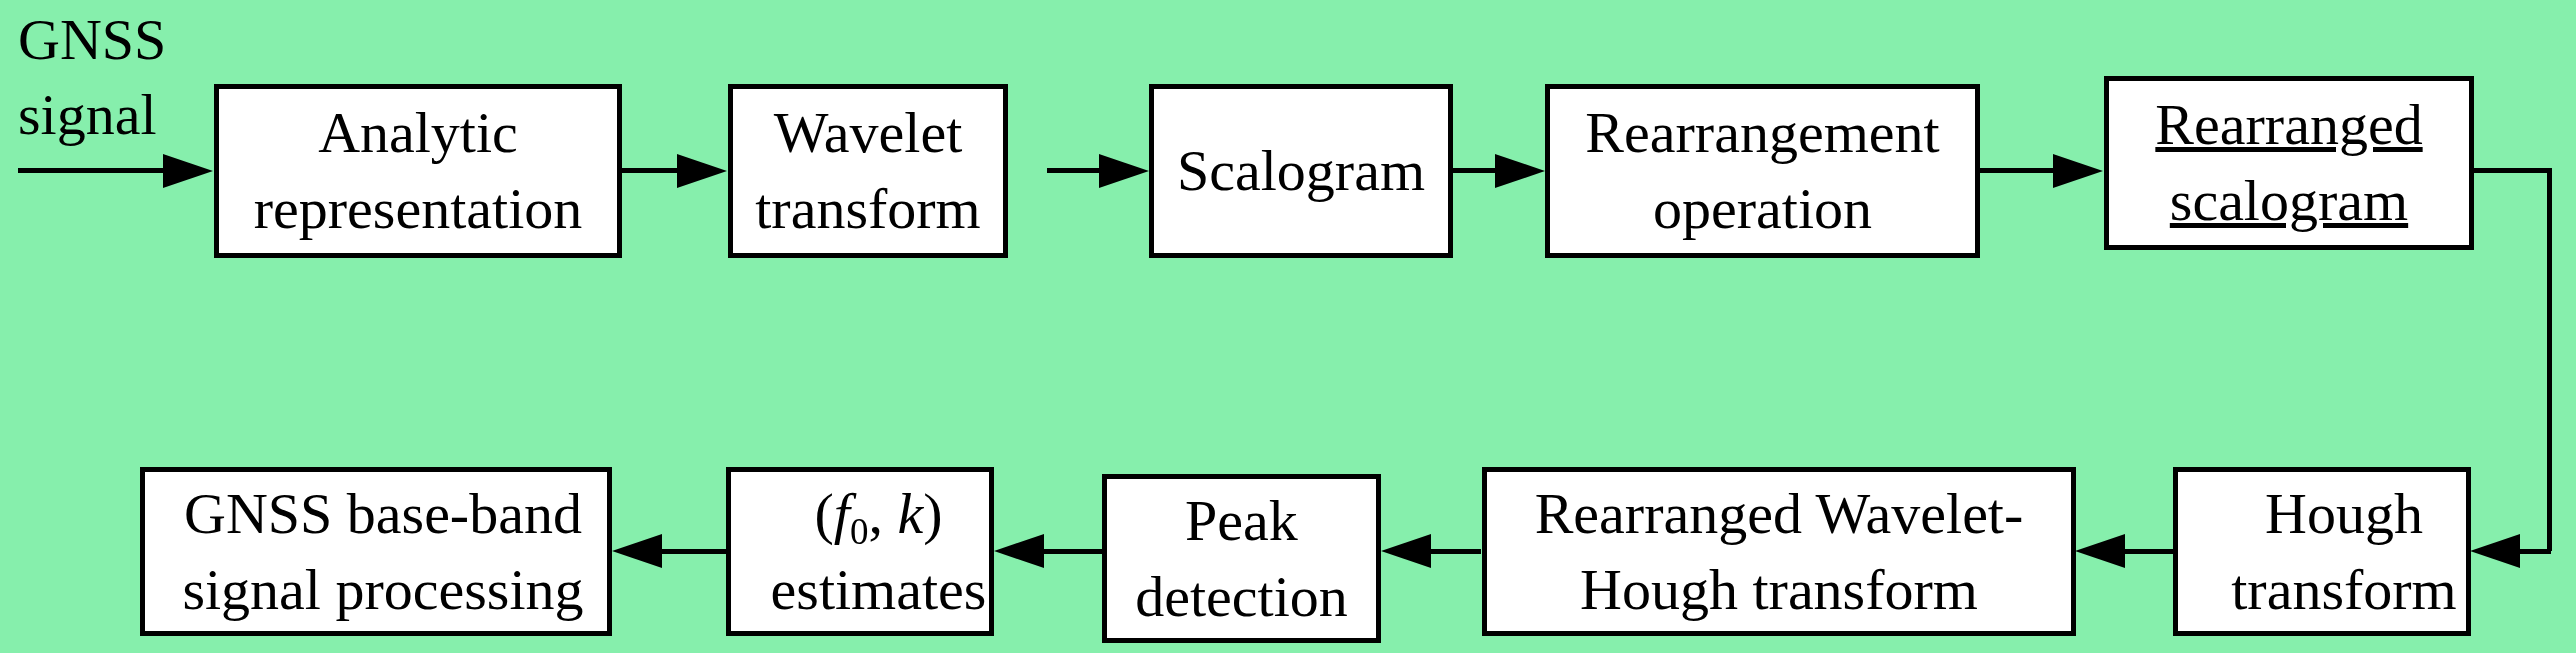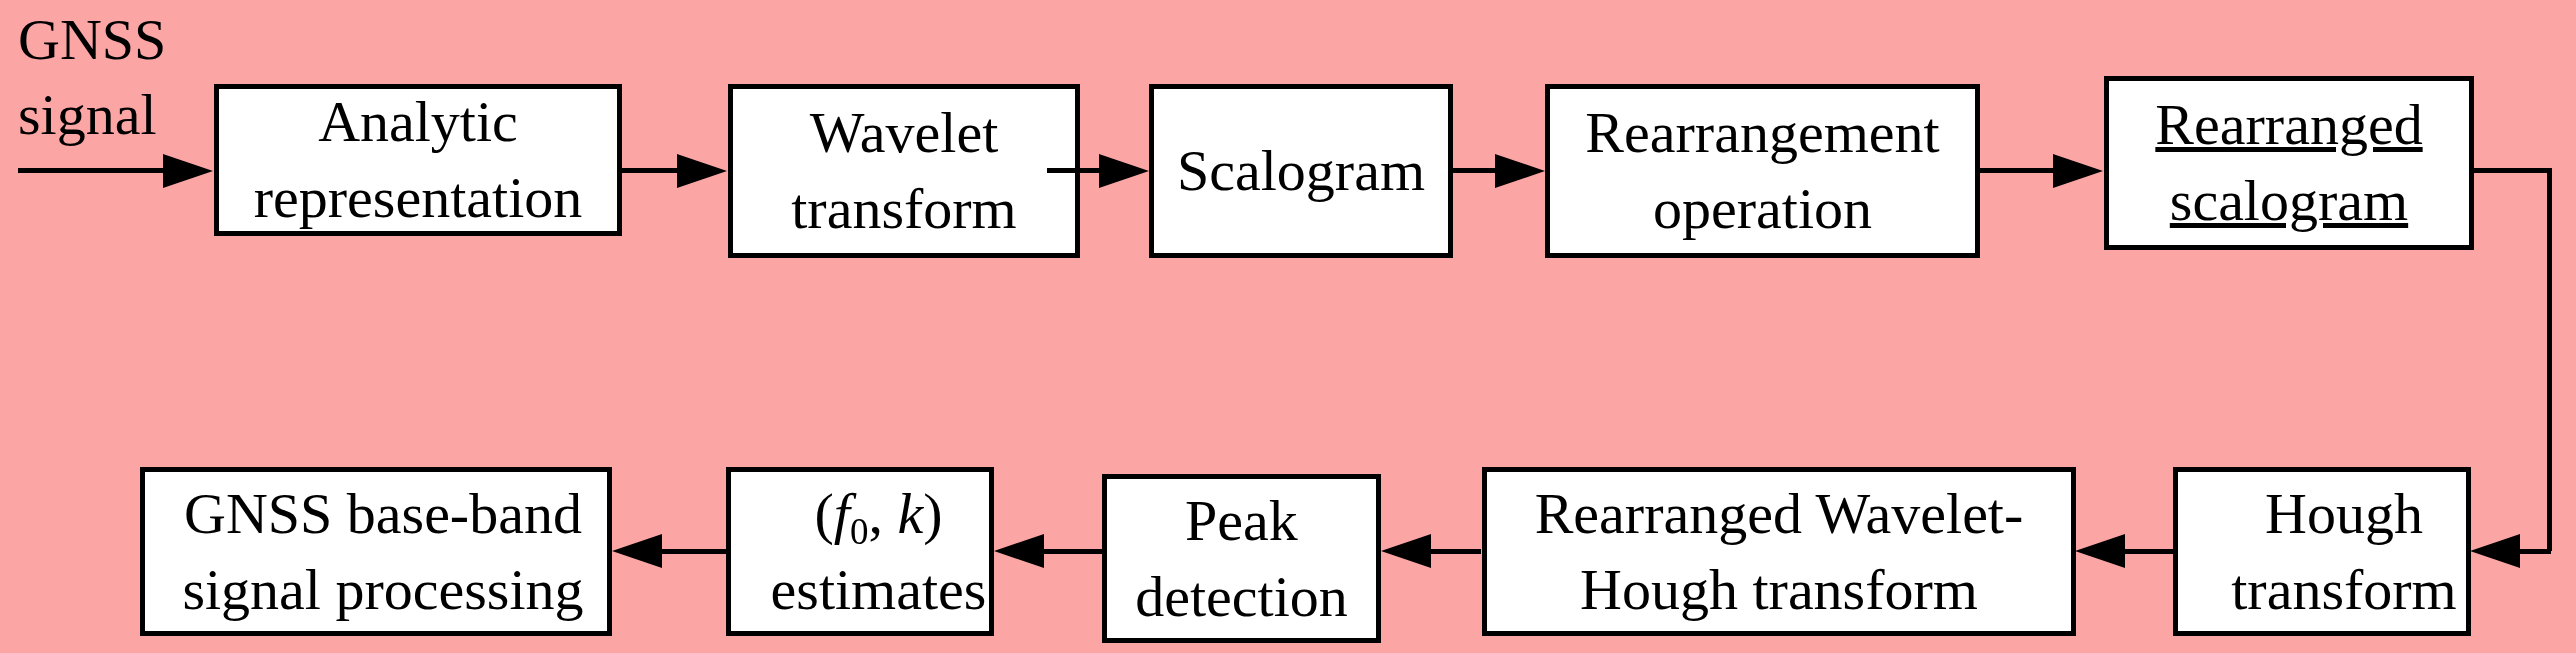--- a/index.html
+++ b/index.html
@@ -4,21 +4,21 @@
 <style>
   html, body {
     margin: 0;
     padding: 0;
     background: #ffffff;
   }
   #canvas {
     position: relative;
     width: 2576px;
     height: 654px;
-    background: #fca5a5;
+    background: #86efac;
     font-family: "Liberation Serif", serif;
     color: #000000;
     overflow: hidden;
   }
   .box {
     position: absolute;
     box-sizing: border-box;
     border: 5.7px solid #000000;
     background: #ffffff;
     display: flex;
@@ -85,26 +85,26 @@
   }
 </style>
 </head>
 <body>
 
 <div id="canvas">
 
   <div class="free-label" style="left:18px; top:1.6px;">GNSS
 signal</div>
 
-  <div class="box" style="left:214px; top:84px; width:408px; height:152px;">
+  <div class="box" style="left:214px; top:84px; width:408px; height:174px;">
     <div class="box-label">Analytic
 representation</div>
   </div>
 
-  <div class="box" style="left:728px; top:84px; width:352px; height:174px;">
+  <div class="box" style="left:728px; top:84px; width:280px; height:174px;">
     <div class="box-label">Wavelet
 transform</div>
   </div>
 
   <div class="box" style="left:1149px; top:84px; width:304px; height:174px;">
     <div class="box-label">Scalogram</div>
   </div>
 
   <div class="box" style="left:1545px; top:84px; width:435px; height:174px;">
     <div class="box-label">Rearrangement

